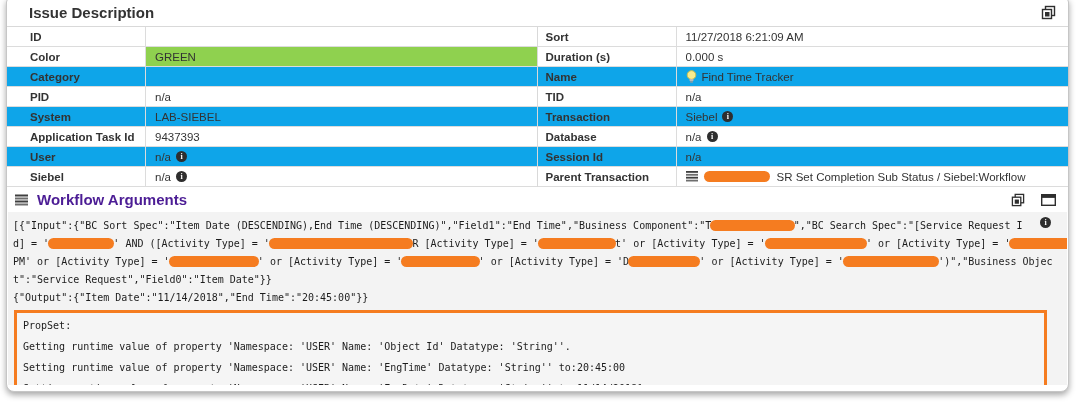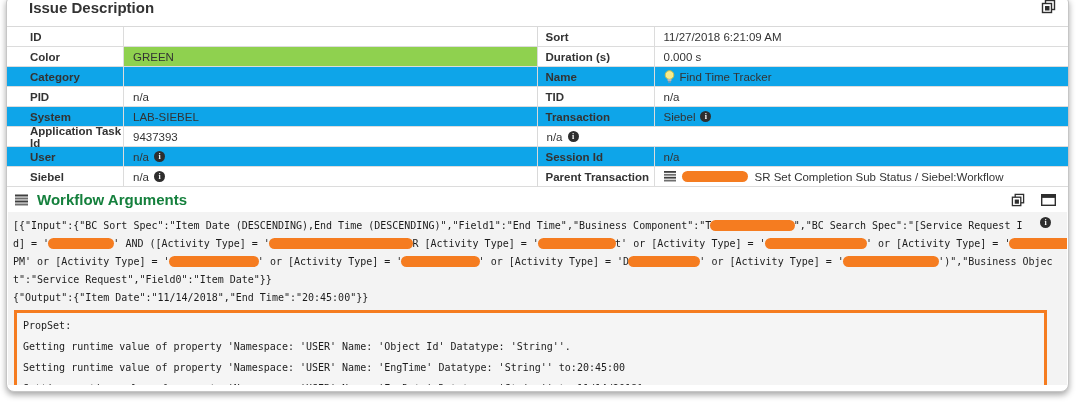--- a/index.html
+++ b/index.html
@@ -1,43 +1,43 @@
 <!DOCTYPE html>
 <html><head>
 <meta charset="utf-8">
 <style>
   html,body{margin:0;padding:0;background:#fff;width:1076px;height:403px;overflow:hidden;
     font-family:"Liberation Sans", sans-serif;}
   .panel{position:absolute;left:6px;top:-2px;width:1061px;height:392px;background:#fff;
     border:1px solid #c6c6c6;border-radius:4px 4px 8px 8px;
     box-shadow:0 3px 6px rgba(0,0,0,0.35);}
-  .panel-header{height:27px;display:flex;align-items:flex-start;padding:0 12px 0 22px;}
+  .panel-header{height:27px;display:flex;align-items:center;padding:0 12px 0 22px;}
   .panel-title{font-size:15px;font-weight:bold;color:#333;}
   .spacer{flex:1;}
   .icon-btn{display:inline-flex;align-items:center;justify-content:center;margin-left:8px;cursor:pointer;}
   
   .tables{display:flex;border-top:1px solid #d9d9d9;}
   .tbl{width:50%;box-sizing:border-box;}
   .tbl.left{border-right:1px solid #d9d9d9;}
   .row{display:flex;height:19px;border-bottom:1px solid #dcdcdc;font-size:11.5px;color:#333;}
   .row.alt{background:#0ea5e9;}
-  .cell-label{width:117px;flex:none;box-sizing:border-box;font-weight:bold;
+  .cell-label{width:139px;flex:none;box-sizing:border-box;font-weight:bold;
     border-right:1px solid #dcdcdc;display:flex;align-items:center;}
   .tbl.left .cell-label{padding-left:23px;}
   .tbl.right .cell-label{padding-left:8px;}
   .cell-value{flex:1;display:flex;align-items:center;gap:5px;padding-left:9px;min-width:0;}
   .cell-value.green{background:#8fd14f;}
   .info-circ{display:inline-flex;flex:none;width:11px;height:11px;border-radius:50%;
     background:#2e2e2e;color:#fff;font-size:8px;font-weight:bold;
     font-family:"Liberation Serif",serif;align-items:center;justify-content:center;line-height:1;}
   .redact{display:inline-block;background:#f57c20;border-radius:7px;height:11px;flex:none;}
   .val-redact{width:66px;margin-right:2px;}
   
   .wf-header{height:25px;display:flex;align-items:center;padding:0 12px 0 8px;gap:8px;}
-  .wf-title{font-size:15px;font-weight:bold;color:#15803d;}
+  .wf-title{font-size:15px;font-weight:bold;color:#4c1d95;}
   .code-area{position:relative;margin:0 1px;background:#f3f3f3;padding:5px 0 0 5px;height:168px;
     font-family:"DejaVu Sans Mono", monospace;font-size:10px;color:#1c1c1c;overflow:hidden;}
   .code-line{white-space:pre;line-height:18px;height:18px;overflow:hidden;}
   .code-line .redact{vertical-align:text-bottom;margin:0 -1px;}
   .code-info{position:absolute;top:5px;right:16px;}
   .propset{border:3px solid #f57c20;margin:3px 20px 0 1px;padding:2px 6px 5px;background:#f5f5f5;}
   .propset .code-line{line-height:21px;height:21px;}
   svg{display:block;}
 </style>
 </head>
@@ -137,20 +137,21 @@
           </div>
         </div>
         <div class="row alt">
           <div class="cell-label">Transaction</div>
           <div class="cell-value">
             <span>Siebel</span>
             <span class="info-circ">i</span>
           </div>
         </div>
         <div class="row">
+          <div class="cell-label">Database</div>
           <div class="cell-value">
             <span>n/a</span>
             <span class="info-circ">i</span>
           </div>
         </div>
         <div class="row alt">
           <div class="cell-label">Session Id</div>
           <div class="cell-value">
             <span>n/a</span>
           </div>

